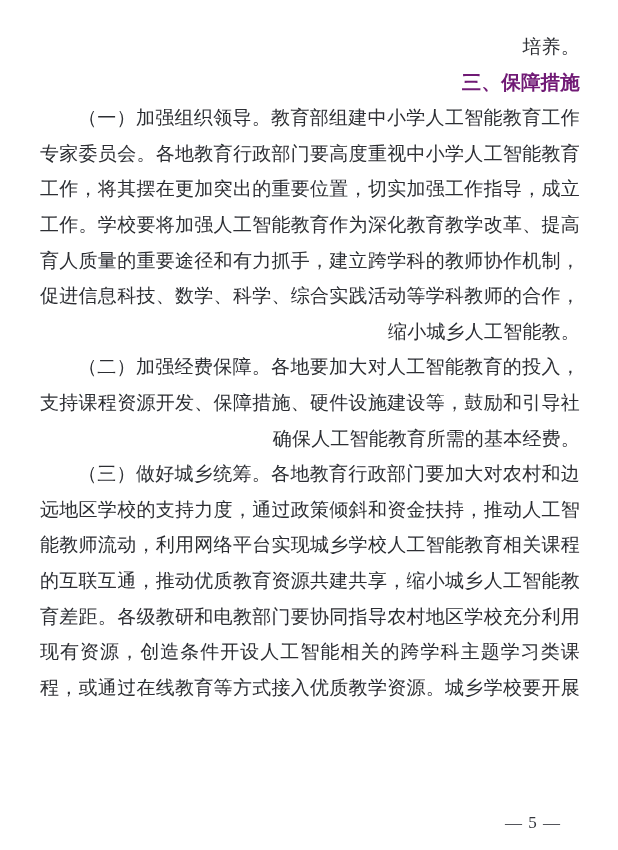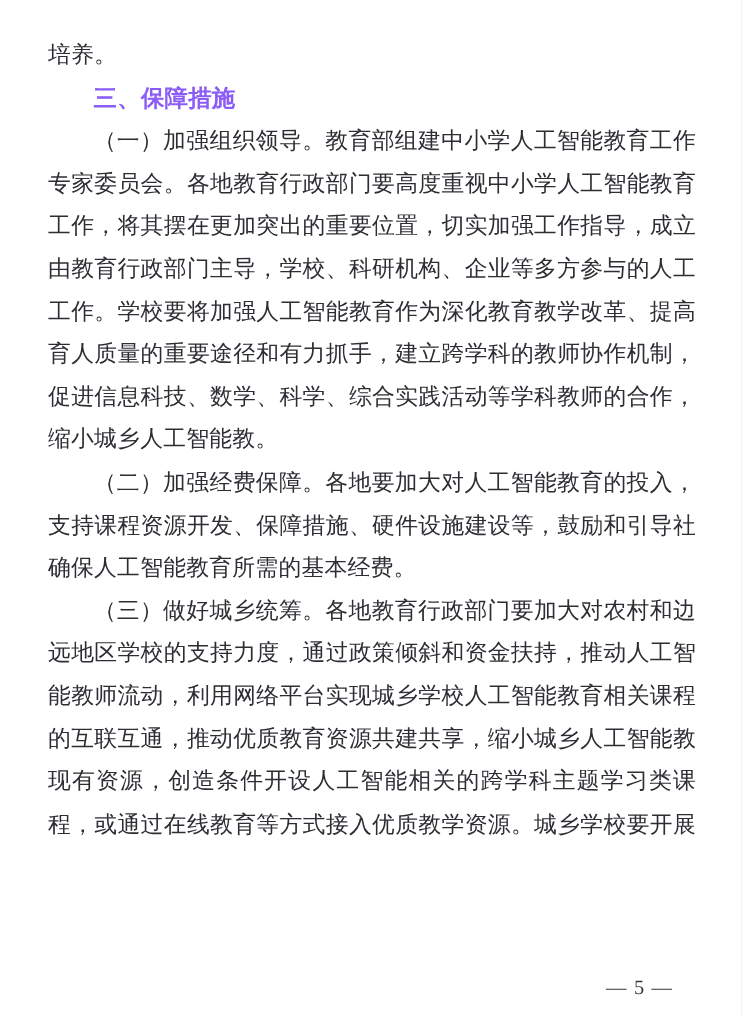--- a/index.html
+++ b/index.html
@@ -22,33 +22,34 @@
     left: 40px;
     top: 29px;
     width: 540px;
   }
   .line {
     height: 35.6px;
     line-height: 35.6px;
     font-size: 19px;
     white-space: nowrap;
     letter-spacing: 0.2px;
+    text-align: right;
   }
   .line.justify {
     text-align: justify;
     text-align-last: justify;
     text-justify: inter-character;
     font-family: Liberation Serif, serif;
   }
   .line.indent {
     text-indent: 38px;
   }
   .line.heading {
     font-weight: bold;
-    color: #8b5cf6;
+    color: #701a75;
     font-family: "Liberation Sans", "DejaVu Sans", sans-serif;
     font-size: 19.5px;
   }
   .page-number {
     position: absolute;
     top: 812px;
     right: 57px;
     font-size: 17px;
     line-height: 22px;
     color: #33363d;
@@ -59,29 +60,29 @@
 </head>
 <body>
 
 <div class="page">
   <div class="text-column" id="text-column">
       <div class="line">培养。</div>
       <div class="line heading indent">三、保障措施</div>
       <div class="line justify indent">（一）加强组织领导。教育部组建中小学人工智能教育工作</div>
       <div class="line justify">专家委员会。各地教育行政部门要高度重视中小学人工智能教育</div>
       <div class="line justify">工作，将其摆在更加突出的重要位置，切实加强工作指导，成立</div>
-      <div class="line justify">由教育行政部门主导，学校、科研机构、企业等多方参与的人工</div>
       <div class="line justify">工作。学校要将加强人工智能教育作为深化教育教学改革、提高</div>
       <div class="line justify">育人质量的重要途径和有力抓手，建立跨学科的教师协作机制，</div>
       <div class="line justify">促进信息科技、数学、科学、综合实践活动等学科教师的合作，</div>
       <div class="line">缩小城乡人工智能教。</div>
       <div class="line justify indent">（二）加强经费保障。各地要加大对人工智能教育的投入，</div>
       <div class="line justify">支持课程资源开发、保障措施、硬件设施建设等，鼓励和引导社</div>
       <div class="line">确保人工智能教育所需的基本经费。</div>
       <div class="line justify indent">（三）做好城乡统筹。各地教育行政部门要加大对农村和边</div>
       <div class="line justify">远地区学校的支持力度，通过政策倾斜和资金扶持，推动人工智</div>
       <div class="line justify">能教师流动，利用网络平台实现城乡学校人工智能教育相关课程</div>
       <div class="line justify">的互联互通，推动优质教育资源共建共享，缩小城乡人工智能教</div>
+      <div class="line justify">育差距。各级教研和电教部门要协同指导农村地区学校充分利用</div>
       <div class="line justify">现有资源，创造条件开设人工智能相关的跨学科主题学习类课</div>
       <div class="line justify">程，或通过在线教育等方式接入优质教学资源。城乡学校要开展</div>
     </div>
   <div class="page-number">— 5 —</div>
 </div>
 
 </body></html>

